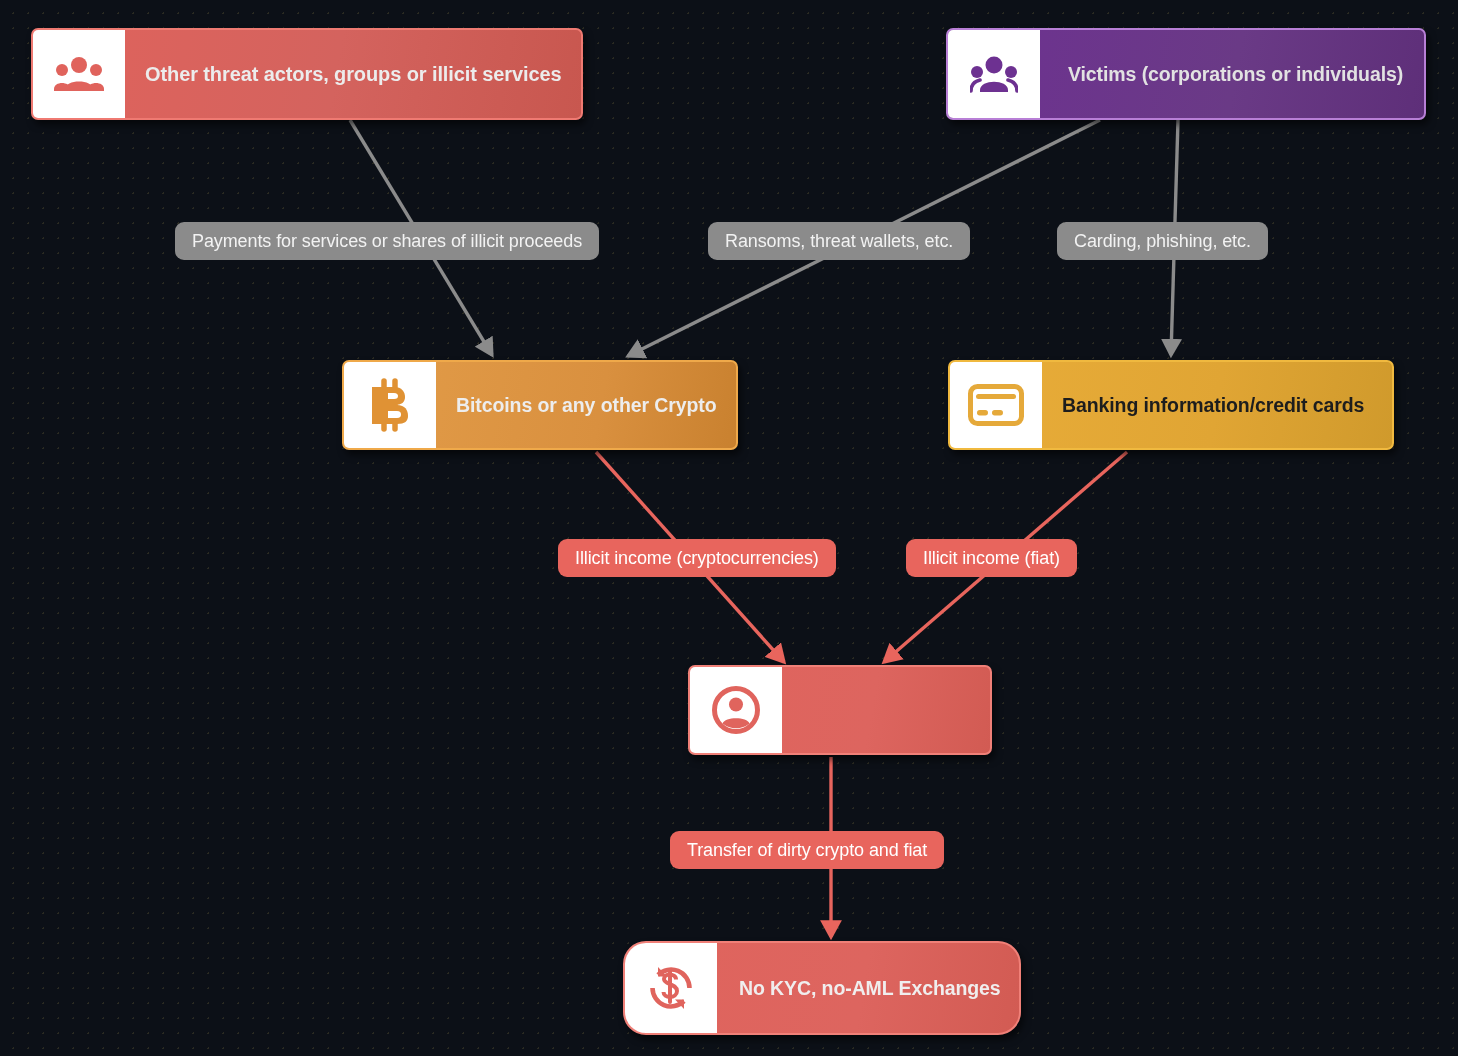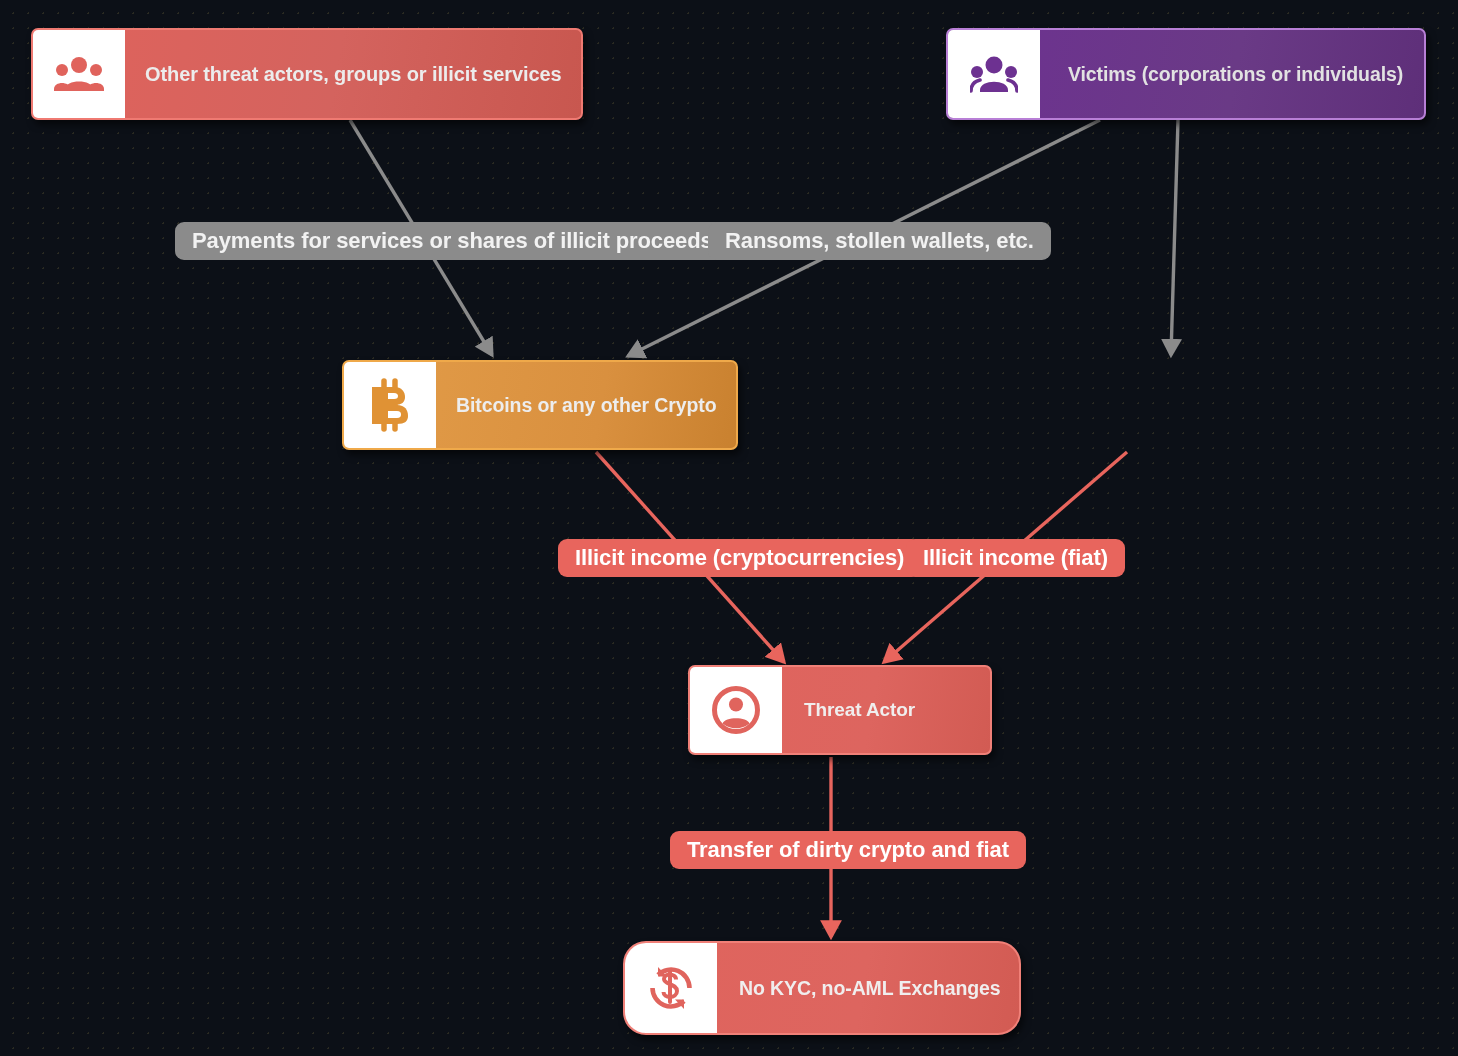--- a/index.html
+++ b/index.html
@@ -103,22 +103,22 @@
   #node-threat-actor .label-cell { font-size: 19px; padding-left: 22px; }
   #node-no-kyc .label-cell       { font-size: 19.5px; padding-left: 22px; }
 
   
   .edge-label {
     position: absolute;
     display: flex;
     align-items: center;
     justify-content: center;
     border-radius: 9px;
-    font-size: 22px;
-    font-weight: bold;
+    font-size: 18px;
+    font-weight: normal;
     letter-spacing: -0.1px;
     white-space: nowrap;
     padding: 16px 17px;
     height: 38px;
     box-sizing: border-box;
   }
   .edge-label.grey {
     background: #8b8b8b;
     color: #f2f2f2;
   }
@@ -202,30 +202,40 @@
         <path d="M 10 10 L 27 10 C 35 10 38 15 38 20 C 38 25 35 28 27 28 L 10 28 Z" fill="#e09234"></path>
         <path d="M 10 28 L 30 28 C 38 28 41 33 41 39 C 41 44 38 47 30 47 L 10 47 Z" fill="#e09234"></path>
         <rect x="5" y="10" width="8" height="37" fill="#e09234"></rect>
         <path d="M 21 16 L 27 16 C 30 16 31 17.5 31 19 C 31 21 30 22 27 22 L 21 22 Z" fill="#ffffff"></path>
         <path d="M 21 34 L 30 34 C 33 34 34 35.5 34 37.5 C 34 39.5 33 41 30 41 L 21 41 Z" fill="#ffffff"></path>
       </svg>
     </div>
     <div class="label-cell">Bitcoins or any other Crypto</div>
   </div>
 
+  <div class="node gold" id="node-banking">
+    <div class="icon-cell">
+      <svg class="icon-svg" width="56" height="42" viewBox="0 0 56 42" aria-hidden="true">
+        <rect x="2.5" y="2.5" width="51" height="37" rx="7" ry="7" fill="none" stroke="#e5a93a" stroke-width="5"></rect>
+        <rect x="8" y="10" width="40" height="5" rx="2.5" fill="#e5a93a"></rect>
+        <rect x="9" y="26" width="11" height="5.5" rx="2.7" fill="#e5a93a"></rect>
+        <rect x="24" y="26" width="11" height="5.5" rx="2.7" fill="#e5a93a"></rect>
+      </svg>
+    </div>
+    <div class="label-cell">Banking information/credit cards</div>
+  </div>
 
   <div class="node salmon" id="node-threat-actor">
     <div class="icon-cell">
       <svg class="icon-svg" width="48" height="48" viewBox="0 0 48 48" aria-hidden="true">
         <circle cx="24" cy="24" r="21.5" fill="none" stroke="#e0645d" stroke-width="5"></circle>
         <circle cx="24" cy="18.5" r="7" fill="#e0645d"></circle>
         <path d="M 10.5 37.5 C 13 30.5 35 30.5 37.5 37.5 A 21.5 21.5 0 0 1 10.5 37.5 Z" fill="#e0645d"></path>
       </svg>
     </div>
-    <div class="label-cell">Threat Actor</div>
   </div>
 
   <div class="node salmon" id="node-no-kyc">
     <div class="icon-cell">
       <svg class="icon-svg" width="54" height="54" viewBox="0 0 54 54" aria-hidden="true">
         <g fill="none" stroke="#e0645d" stroke-width="4.6" stroke-linecap="butt">
           <path d="M 45.5 27 A 18.5 18.5 0 0 0 14 13.9"></path>
           <path d="M 8.5 27 A 18.5 18.5 0 0 0 40 40.1"></path>
         </g>
         <path d="M 14 6 L 14 15.5 L 23 15.5 Z" fill="#e0645d"></path>
@@ -234,22 +244,23 @@
           <path d="M 32 18.5 C 32 15 28.5 13.5 25.5 13.5 C 22.5 13.5 20 15 20 18 C 20 24 33 22.5 33 30 C 33 34 29.5 36 26 36 C 22.5 36 19.5 34 19.5 31"></path>
           <path d="M 26 9 L 26 41" stroke-linecap="round"></path>
         </g>
       </svg>
     </div>
     <div class="label-cell">No KYC, no-AML Exchanges</div>
   </div>
 
   <div class="edge-label grey" id="lbl-payments">Payments for services or shares of illicit proceeds</div>
 
-  <div class="edge-label grey" id="lbl-ransoms">Ransoms, stollen wallets, etc.</div>
-
+  <div class="edge-label grey" id="lbl-ransoms">Ransoms, threat wallets, etc.</div>
+
+  <div class="edge-label grey" id="lbl-carding">Carding, phishing, etc.</div>
 
   <div class="edge-label red" id="lbl-illicit-crypto">Illicit income (cryptocurrencies)</div>
 
   <div class="edge-label red" id="lbl-transfer">Transfer of dirty crypto and fiat</div>
 
   <div class="edge-label red" id="lbl-illicit-fiat">Illicit income (fiat)</div>
 
 </div>
 
 </body></html>

